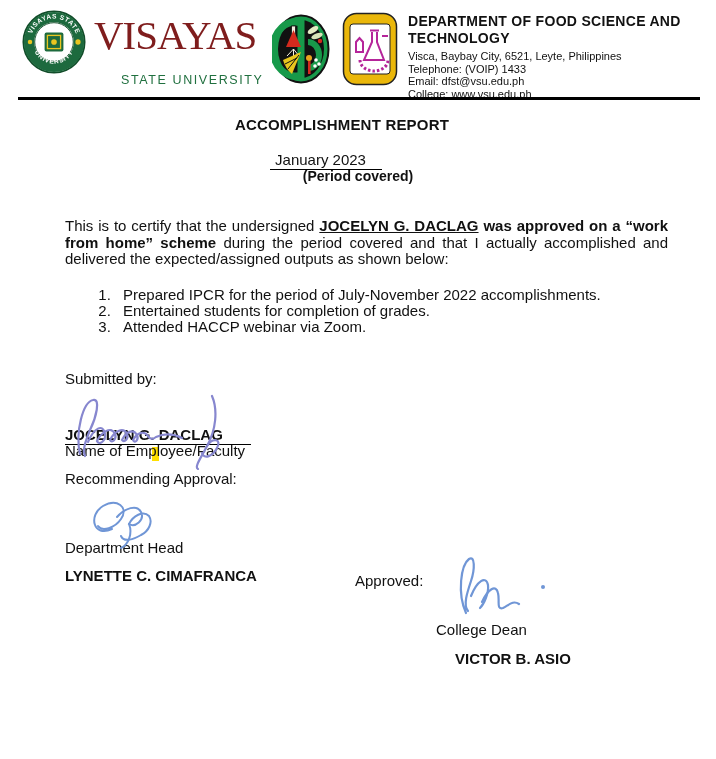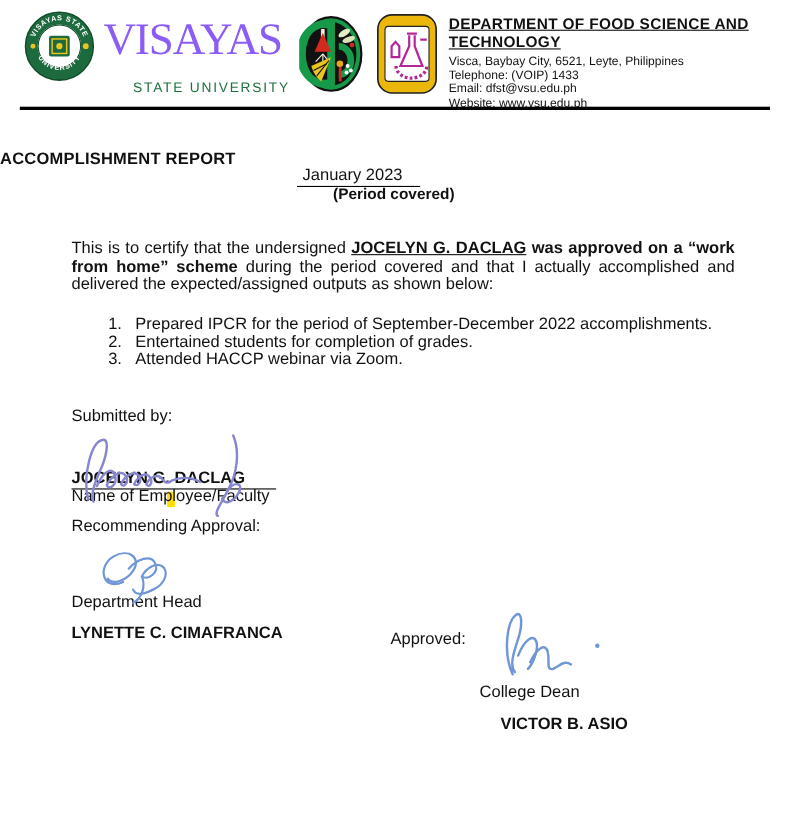--- a/index.html
+++ b/index.html
@@ -3,31 +3,31 @@
 <meta charset="utf-8">
 <style>
   html,body{margin:0;padding:0;background:#fff;}
   .page{
     position:relative;width:716px;height:759px;background:#fff;overflow:hidden;
     font-family:"Liberation Sans",sans-serif;color:#111;
   }
   .abs{position:absolute;}
 
   
-  .wordmark{font-family:"Liberation Serif",serif;color:#8b5cf6;font-size:41px;
+  .wordmark{font-family:"Liberation Serif",serif;color:#7f1d1d;font-size:41px;
     letter-spacing:-1px;line-height:1;font-weight:400;}
   .wordmark-sub{font-family:"Liberation Sans",sans-serif;color:#20703f;font-size:12.5px;
     letter-spacing:1.6px;font-weight:400;}
   .dept-block{width:300px;line-height:1;}
-  .dept-name{font-size:14px;font-weight:bold;letter-spacing:.3px;line-height:17px;margin:0 0 3px 0;text-decoration:underline;}
+  .dept-name{font-size:14px;font-weight:bold;letter-spacing:.3px;line-height:17px;margin:0 0 3px 0;}
   .dept-line{font-size:11px;line-height:12.5px;margin:0;}
   .rule{background:#000;height:2.5px;}
 
   
-  .doc-title{width:684px;font-size:15px;font-weight:bold;letter-spacing:.2px;margin-top:20px;}
+  .doc-title{width:684px;text-align:center;font-size:15px;font-weight:bold;letter-spacing:.2px;}
   .period-wrap{width:652px;text-align:center;font-size:15px;}
   .period{border-bottom:1.4px solid #000;padding:0 16px 1px 5px;display:inline-block;}
   .period-label{width:716px;text-align:center;font-size:14px;font-weight:bold;}
   .body-par{width:603px;font-size:15px;line-height:16.5px;text-align:justify;}
   .bold{font-weight:bold;}
   .bold-underline{font-weight:bold;text-decoration:underline;}
   .acc-list{margin:0;padding:0 0 0 27px;width:560px;font-size:15px;line-height:16.2px;}
   .acc-list li{padding-left:8px;margin:0;}
 
   
@@ -110,37 +110,37 @@
       </g>
       <path d="M18,48 A 14,11 0 0 0 46,48" fill="none" stroke="#b5259a" stroke-width="3" stroke-dasharray="2.5,2"></path>
     </svg>
   </div>
 
   <div class="abs dept-block" style="left:408px;top:13px;">
     <p class="dept-name">DEPARTMENT OF FOOD SCIENCE AND TECHNOLOGY</p>
     <p class="dept-line">Visca, Baybay City, 6521, Leyte, Philippines</p>
     <p class="dept-line">Telephone: (VOIP) 1433</p>
     <p class="dept-line">Email: dfst@vsu.edu.ph</p>
-    <p class="dept-line">Website: www.vsu.edu.ph</p>
+    <p class="dept-line">College: www.vsu.edu.ph</p>
   </div>
 
   <div class="abs rule" style="left:18px;top:97px;width:682px;"></div>
 
   <div class="abs doc-title" style="top:116px;left:0;">ACCOMPLISHMENT REPORT</div>
   <div class="abs period-wrap" style="top:151px;left:0;">
     <span class="period">January 2023</span>
   </div>
   <div class="abs period-label" style="top:168px;left:0;">(Period covered)</div>
 
   <div class="abs body-par" style="left:65px;top:218px;">
     <span>This is to certify that the undersigned </span><span class="bold-underline">JOCELYN G. DACLAG</span><span class="bold"> was approved on a “work from home” scheme</span><span> during the period covered and that I actually accomplished and delivered the expected/assigned outputs as shown below:</span>
   </div>
 
   <ol class="abs acc-list" style="left:88px;top:287px;">
-    <li>Prepared IPCR for the period of September-December 2022 accomplishments.</li>
+    <li>Prepared IPCR for the period of July-November 2022 accomplishments.</li>
     <li>Entertained students for completion of grades.</li>
     <li>Attended HACCP webinar via Zoom.</li>
   </ol>
 
   <div class="abs plain" style="left:65px;top:371px;">Submitted by:</div>
 
   <div class="abs caret" style="left:152px;top:447px;"></div>
 
   <div class="abs sig-svg z2" style="left:66px;top:390px;width:185px;height:80px;">
     <svg width="185" height="80" viewBox="0 0 185 80" fill="none" stroke="#8787cf" stroke-width="2.2" stroke-linecap="round">

